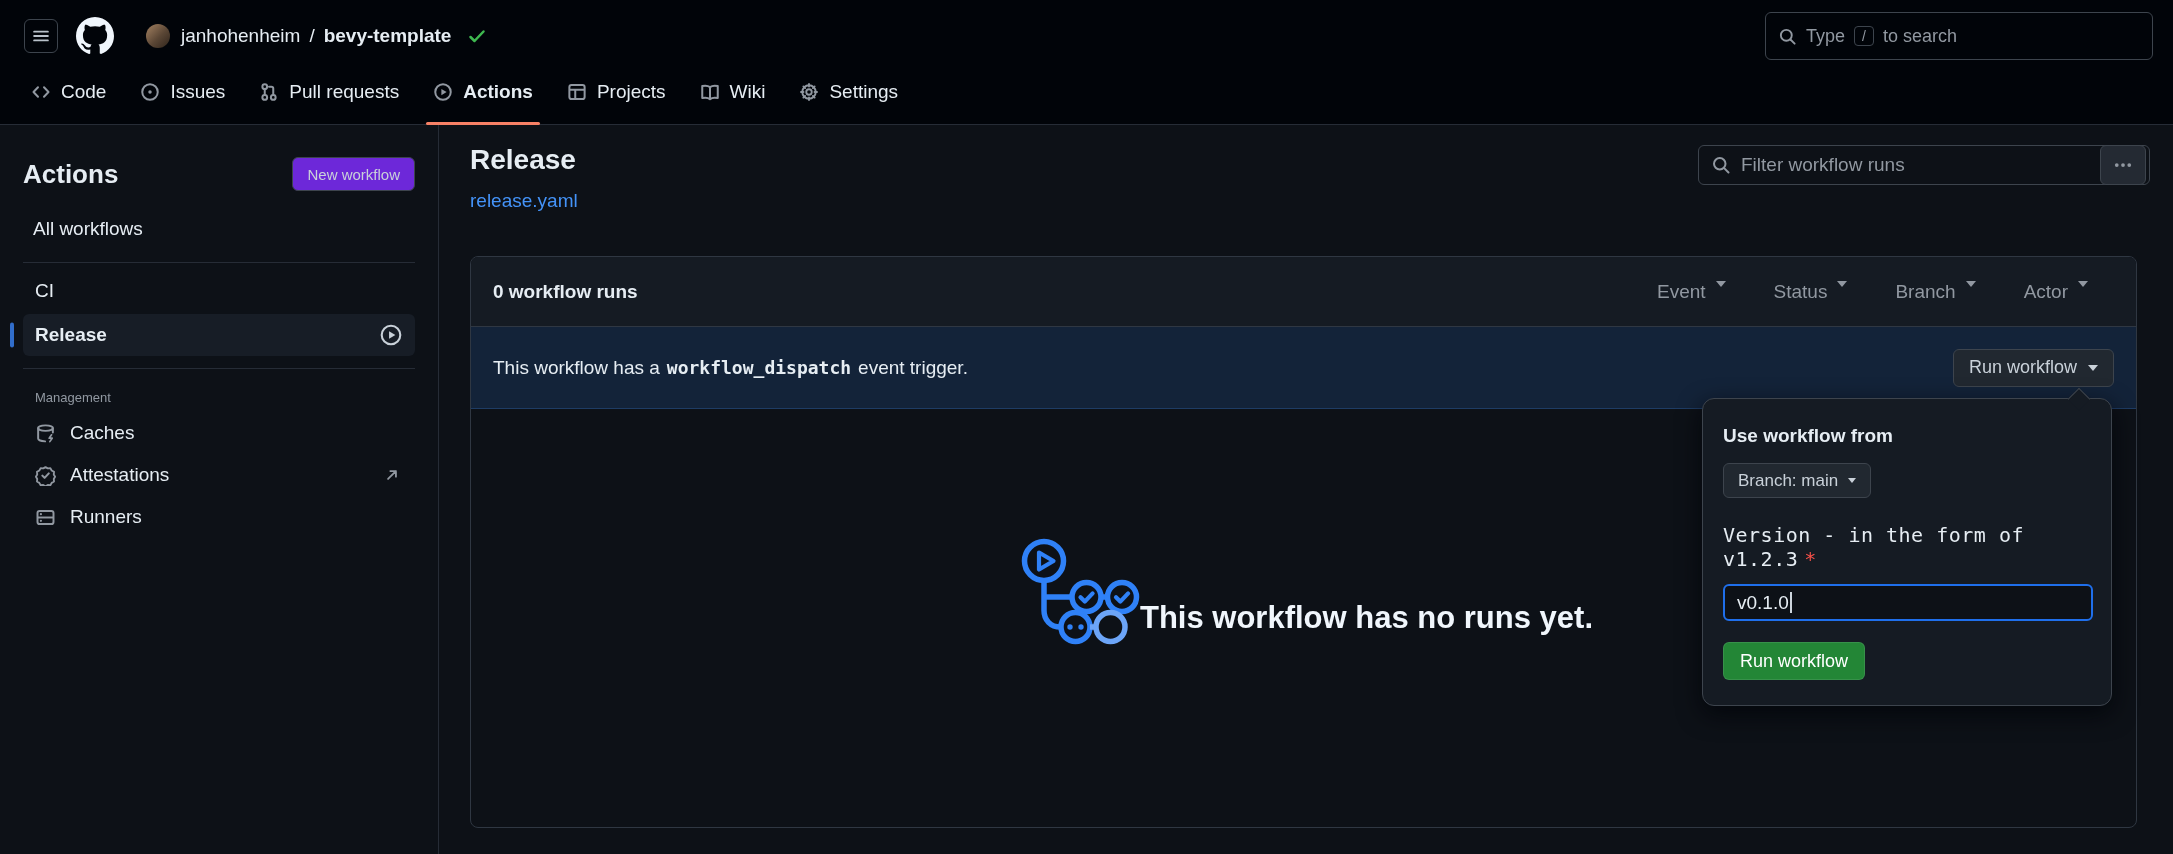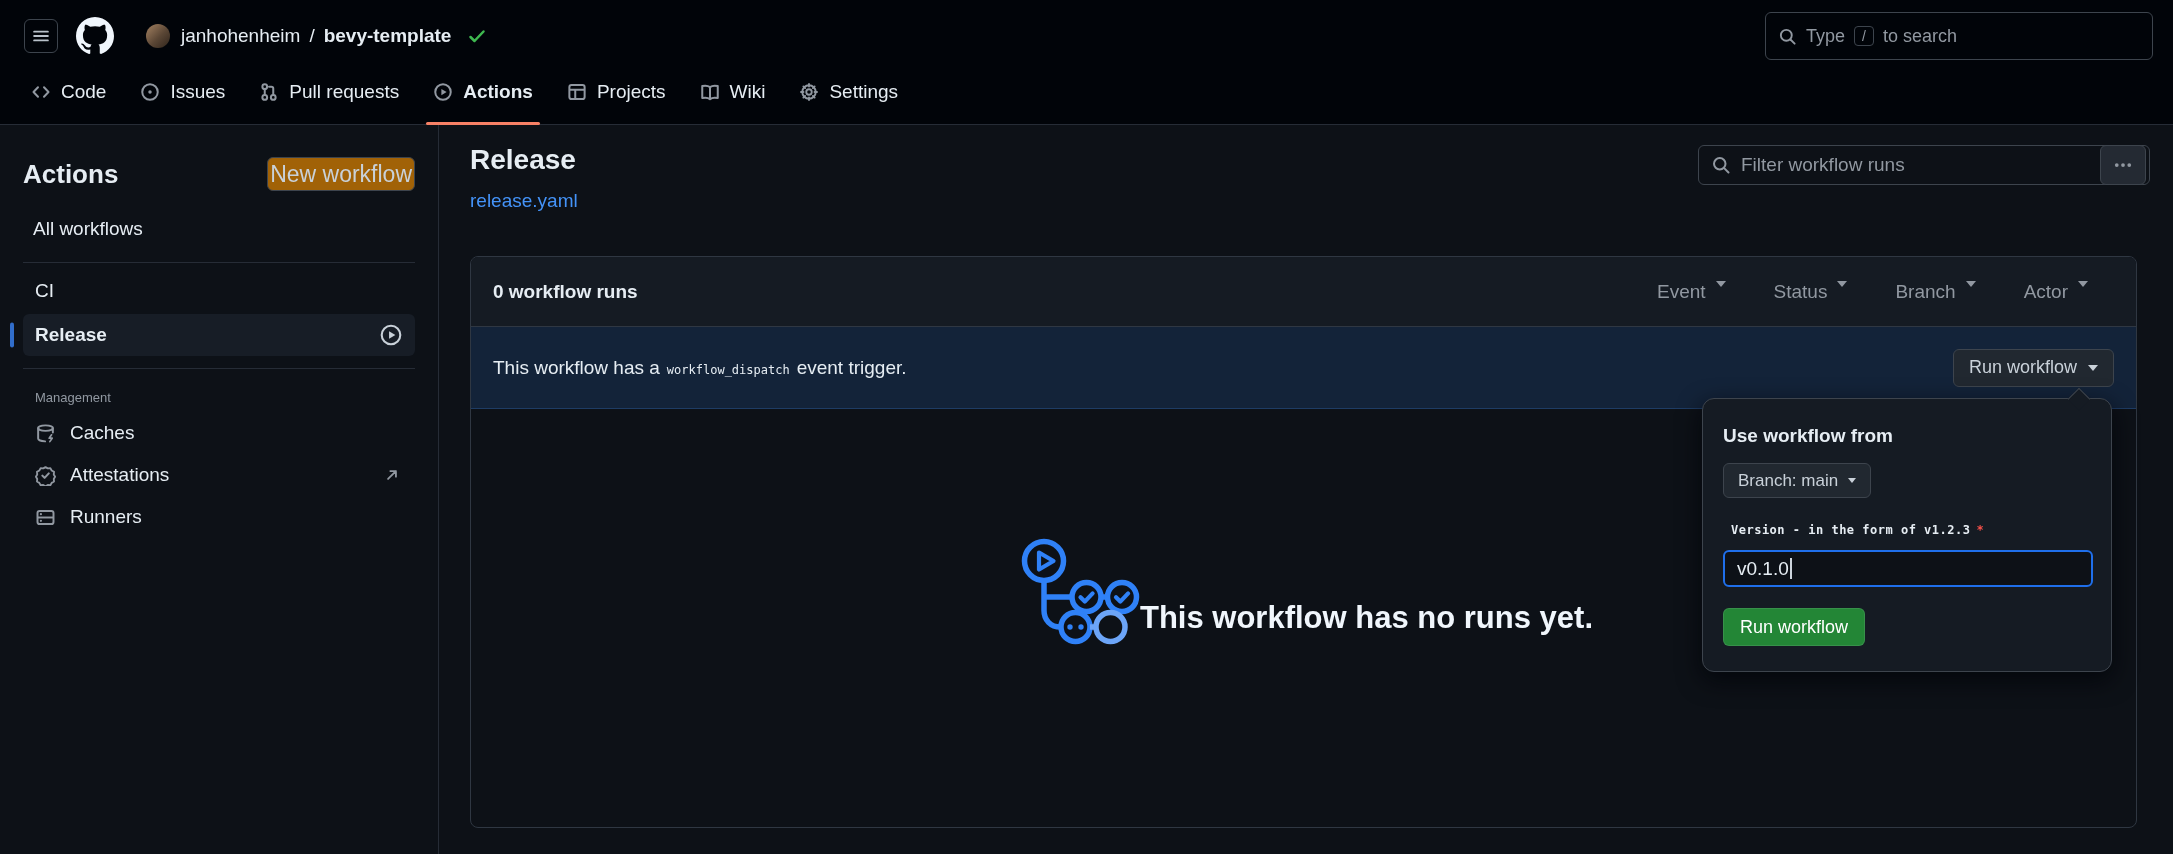--- a/index.html
+++ b/index.html
@@ -37,22 +37,22 @@
   .tab .ticon { color:#9198a1; display:flex; }
   .tab.active .tlabel { font-weight:700; }
   .tab.active::after { content:""; position:absolute; left:10px; right:10px; bottom:-1px;
     height:3px; border-radius:3px; background:#f78166; }
 
   
   .sidebar { position:absolute; left:0; top:125px; width:439px; bottom:0;
     border-right:1px solid #262c36; padding:0 23px; }
   .side-head { display:flex; align-items:center; justify-content:space-between; margin-top:32px; }
   .side-title { font-size:26px; font-weight:700; }
-  .btn-secondary { height:34px; padding:0 2px; background:#a16207; border:1px solid #3d444d;
-    border-radius:6px; color:#c9d1d9; font-size:23px; }
+  .btn-secondary { height:34px; padding:0 14px; background:#6d28d9; border:1px solid #3d444d;
+    border-radius:6px; color:#c9d1d9; font-size:15px; }
   .all-workflows { display:block; margin-top:27px; padding-left:10px; font-size:19px; }
   .side-divider { border-top:1px solid #262c36; margin-top:22px; }
   .wf-list { margin-top:9px;text-align:center; }
   .wf-item { display:flex; align-items:center; height:38px; padding:0 12px;
     font-size:19px; border-radius:6px; color:#e6edf3; }
   .wf-item.selected { background:#171d26; height:42px; margin-top:4px; font-weight:700;
     position:relative; justify-content:space-between; }
   .wf-item.selected::before { content:""; position:absolute; left:-13px; top:50%;
     transform:translateY(-50%); width:4px; height:25px; border-radius:2px; background:#316dca; }
   .wf-dispatch { color:#c9d1d9; display:flex; }
@@ -86,21 +86,21 @@
   .filters { margin-left:auto; display:flex; gap:48px; padding-right:26px; }
   .filter-dd { display:flex; align-items:flex-start; gap:10px; background:none; border:none;
     color:#9198a1; font-size:19px; }
   .caret { width:0; height:0; border-left:5px solid transparent; border-right:5px solid transparent;
     border-top:6px solid currentColor; }
 
   .banner { height:82px; flex:none; background:#132339; border-bottom:1px solid #1e3c64;
     display:flex; align-items:center; padding:0 22px; }
   .banner-text { font-size:19px; color:#e6edf3; }
   .banner-text code { font-family:"DejaVu Sans Mono","Liberation Mono",monospace;
-    font-size:12px; margin:0 7px; }
+    font-size:18px; margin:0 7px;font-weight:bold; }
   .run-btn { margin-left:auto; height:38px; padding:0 15px; background:#212830;
     border:1px solid #3d444d; border-radius:6px; color:#c9d1d9; font-size:18px;
     display:flex; align-items:center; gap:11px; }
 
   .empty { flex:1; display:flex; flex-direction:row; align-items:center; justify-content:center; }
   .empty-icon { margin-bottom:50px; }
   .empty-msg { font-size:31px; font-weight:700; color:#f0f6fc; }
 
   
   .popup { position:absolute; left:1702px; top:398px; width:410px; z-index:20;
@@ -108,21 +108,21 @@
     box-shadow:0 8px 24px rgba(1,4,9,.8); padding:26px 20px 25px; }
   .popup::before { content:""; position:absolute; top:-8.5px; left:368px; width:15px; height:15px;
     background:#151b23; border-left:1px solid #3d444d; border-top:1px solid #3d444d;
     transform:rotate(45deg); }
   .pop-title { font-size:19px; font-weight:700; }
   .branch-btn { margin-top:16px; height:35px; padding:0 14px; background:#212830;
     border:1px solid #3d444d; border-radius:6px; color:#c9d1d9; font-size:17px;
     display:inline-flex; align-items:center; gap:10px; }
   .branch-btn .caret { border-top-width:5px; border-left-width:4.5px; border-right-width:4.5px; }
   .ver-label { margin-top:25px; font-family:"DejaVu Sans Mono","Liberation Mono",monospace;
-    font-weight:700; font-size:12px; letter-spacing:.5px;margin-left:8px; }
+    font-weight:400; font-size:20px; letter-spacing:.5px; }
   .req { color:#f85149; margin-left:6px; }
   .ver-input { margin-top:13px; width:370px; height:37px; background:#0d1117;
     border:2px solid #1f6feb; border-radius:6px; display:flex; align-items:center;
     padding:0 12px; font-size:19px; cursor:text; }
   .cursor { width:2px; height:21px; background:#cdd5dd; margin-left:1px; }
   .green-btn { margin-top:21px; height:38px; padding:0 16px; background:#238636;
     border:1px solid rgba(240,246,252,.1); border-radius:6px; color:#ffffff; font-size:18px; }
 </style>
 </head>
 <body>

